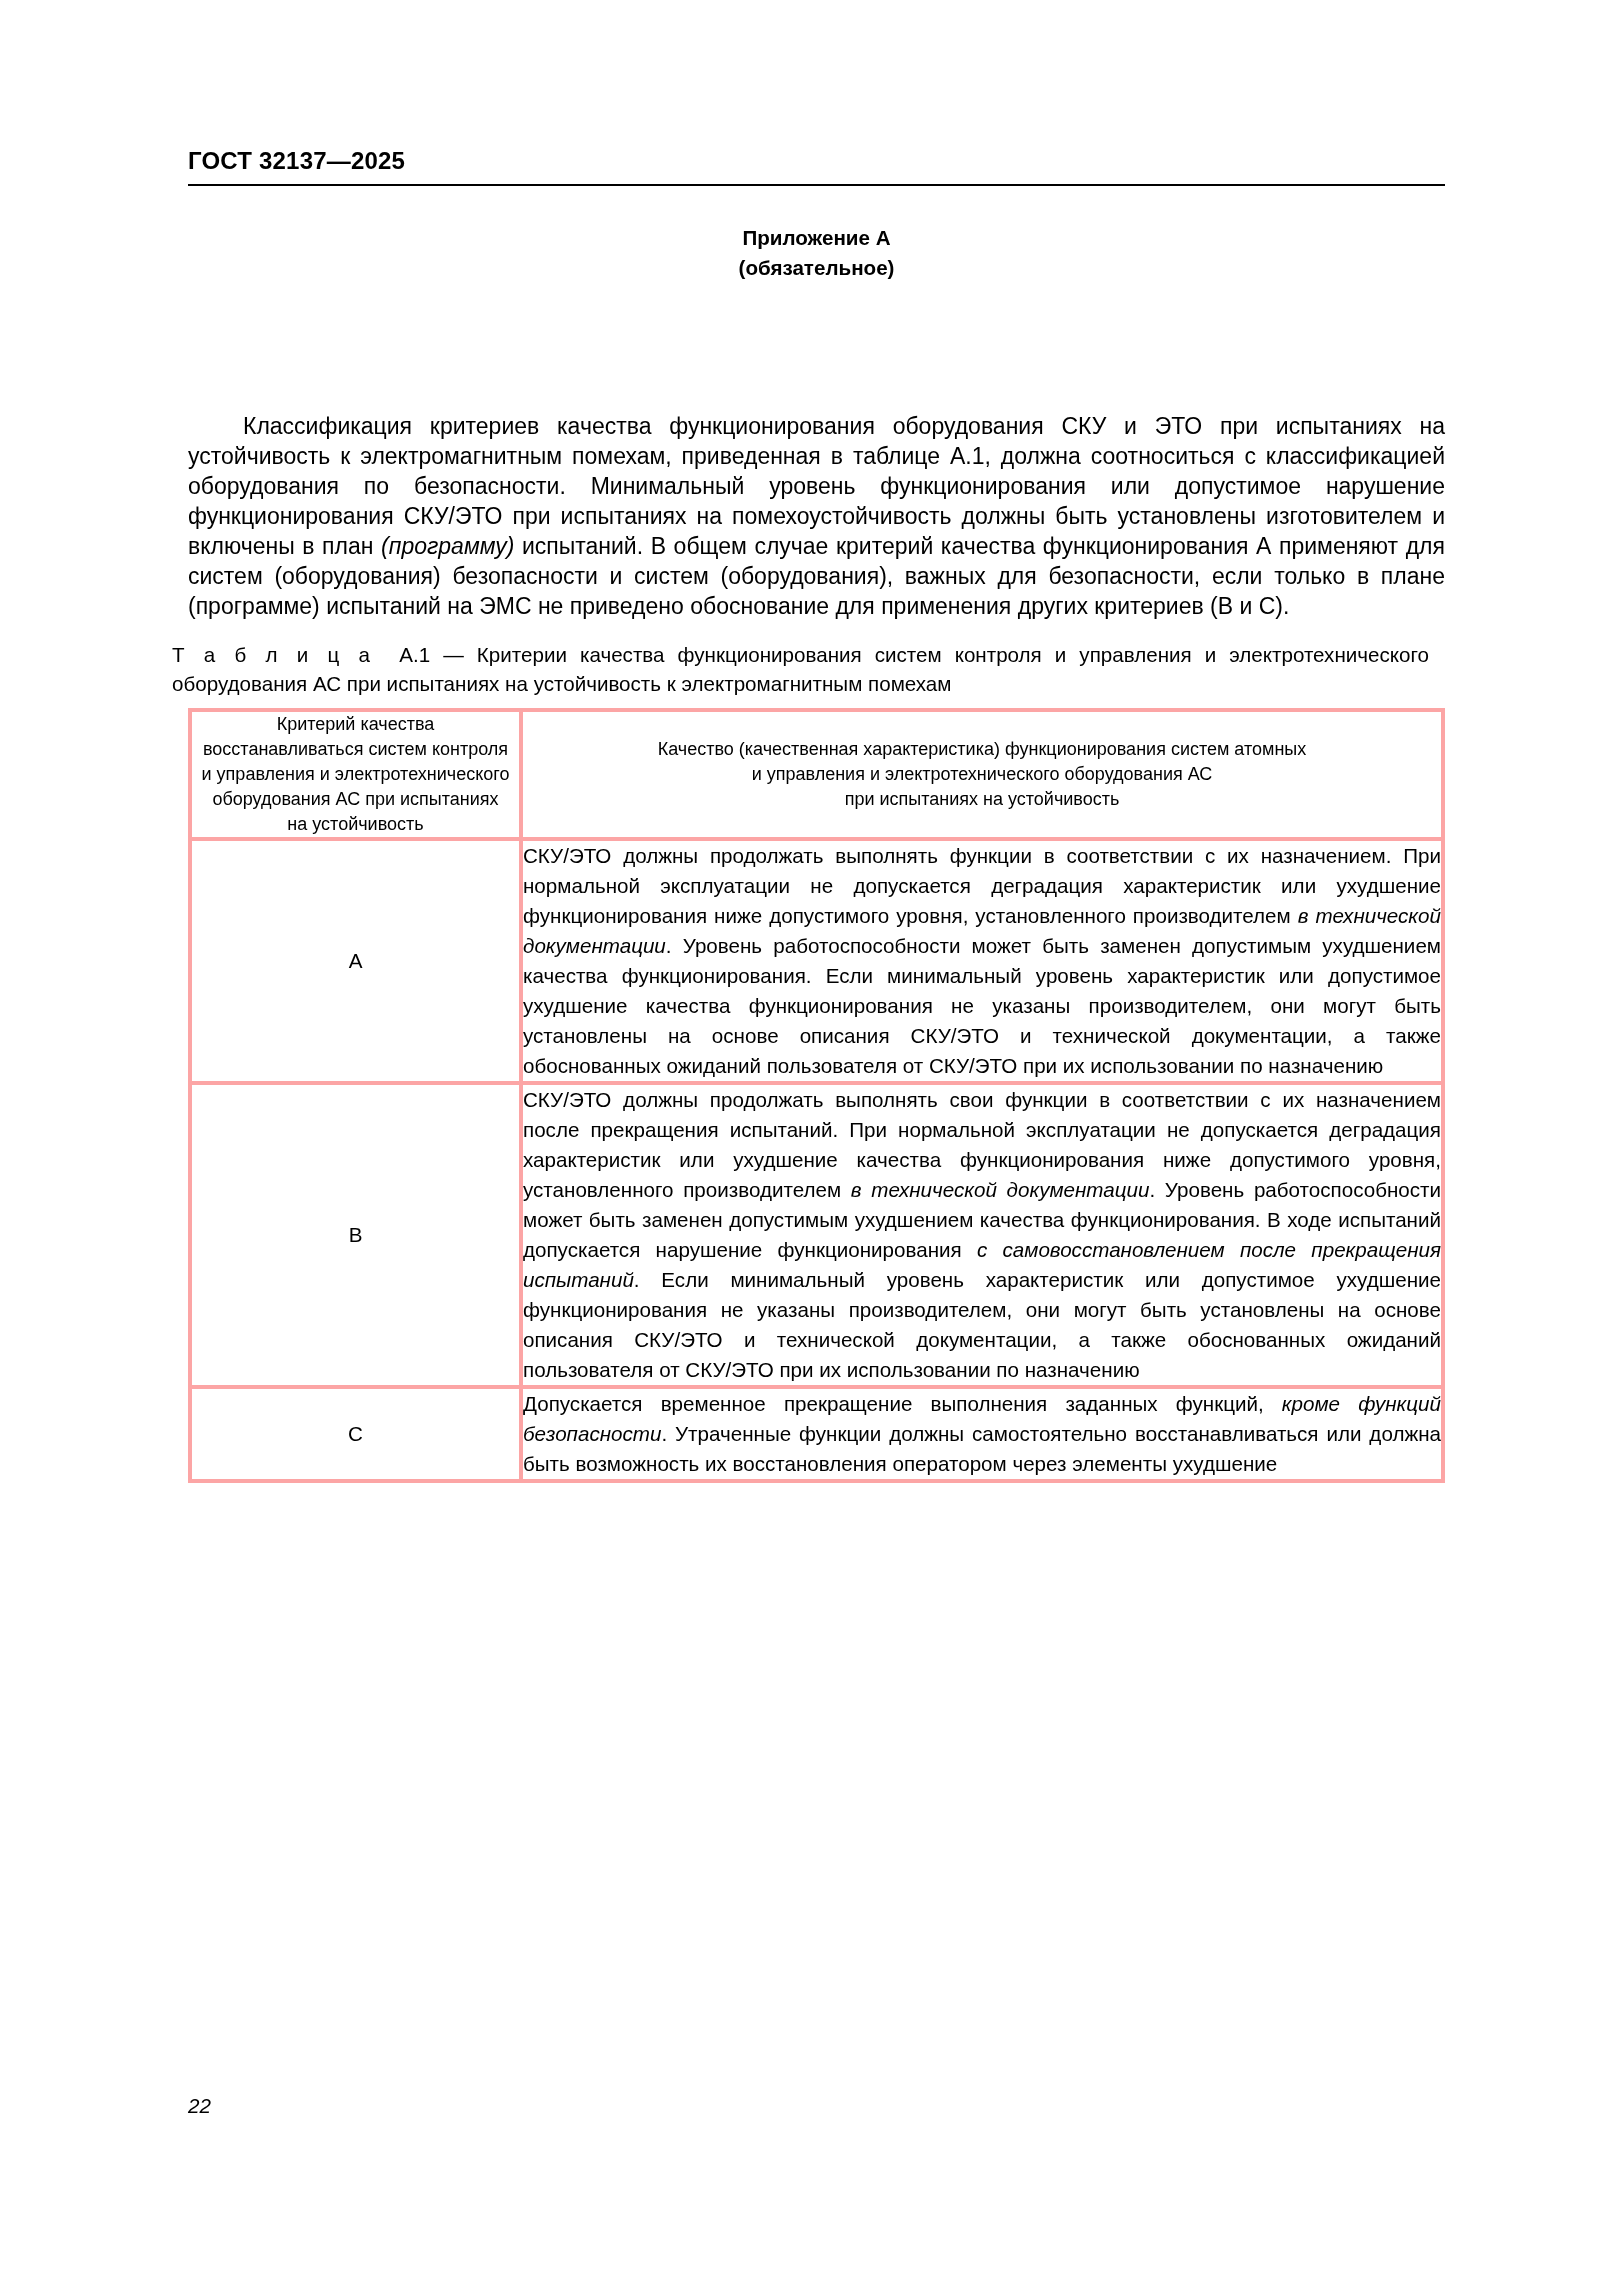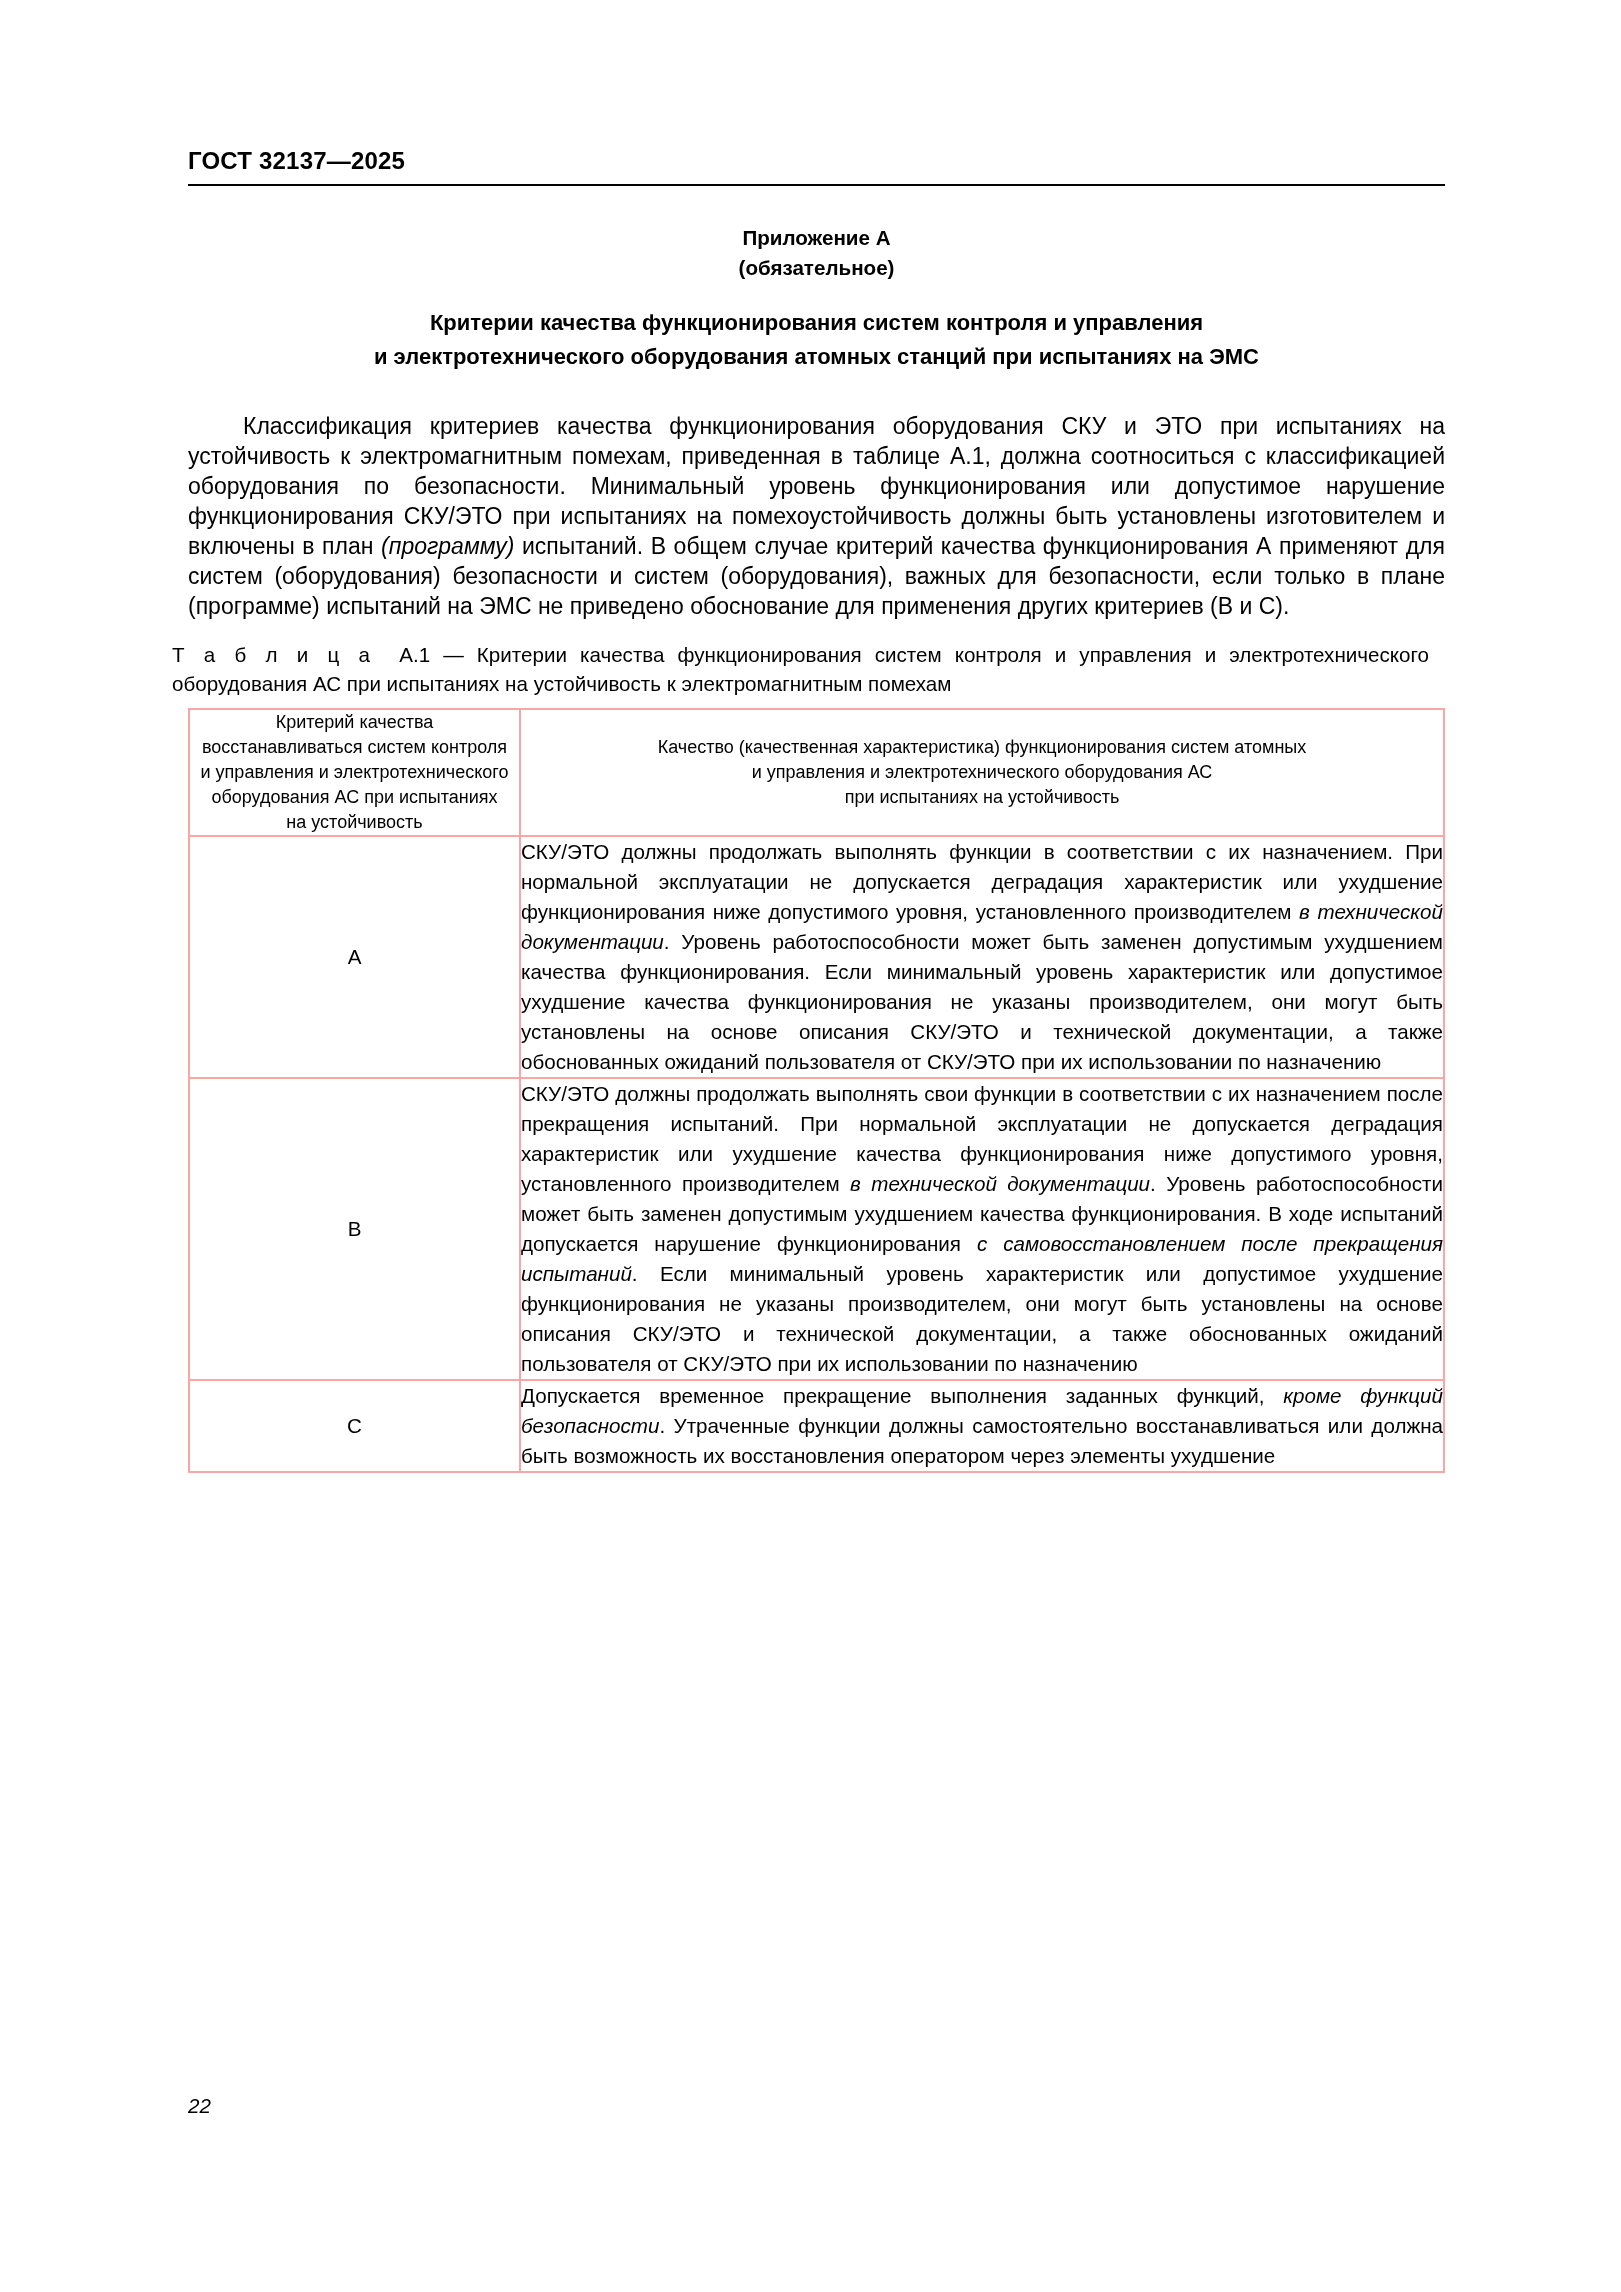--- a/index.html
+++ b/index.html
@@ -90,21 +90,21 @@
   
   table.a1 {
     position: absolute;
     left: 188px;
     top: 708px;
     width: 1257px;
     border-collapse: collapse;
     table-layout: fixed;
   }
   table.a1 td, table.a1 th {
-    border: 2px solid #fca5a5;
+    border: 4px solid #fca5a5;
     padding: 0;
     vertical-align: middle;
   }
   .col-crit { width: 331px; }
   .hdr-cell {
     text-align: center;
     font-weight: normal;
     font-size: 18px;
     line-height: 25px;
     padding: 13.7px 9.8px 15.7px 9.8px;
@@ -139,24 +139,20 @@
 <div class="page">
 
   <div class="doc-header">ГОСТ 32137—2025</div>
   <div class="doc-header-rule"></div>
 
   <div class="annex-head">
     <div>Приложение А</div>
     <div>(обязательное)</div>
   </div>
 
-  <div class="annex-title">
-    <div>Критерии качества функционирования систем контроля и управления</div>
-    <div>и электротехнического оборудования атомных станций при испытаниях на ЭМС</div>
-  </div>
 
   <p class="intro"><span>Классификация критериев качества функционирования оборудования СКУ и ЭТО при испытаниях на устойчивость к электромагнитным помехам, приведенная в таблице А.1, должна соотноситься с классификацией оборудования по безопасности. Минимальный уровень функционирования или допустимое нарушение функционирования СКУ/ЭТО при испытаниях на помехоустойчивость должны быть установлены изготовителем и включены в план </span><i>(программу)</i><span> испытаний. В общем случае критерий качества функционирования А применяют для систем (оборудования) безопасности и систем (оборудования), важных для безопасности, если только в плане (программе) испытаний на ЭМС не приведено обоснование для применения других критериев (В и С).</span></p>
 
   <div class="tbl-caption"><span class="sp">Т а б л и ц а</span>&nbsp;&nbsp;<span>А.1</span>&nbsp;<span>—</span>&nbsp;<span>Критерии качества функционирования систем контроля и управления и электротехнического оборудования АС при испытаниях на устойчивость к электромагнитным помехам</span></div>
 
   <table class="a1">
     <colgroup>
       <col class="col-crit">
       <col>
     </colgroup>

